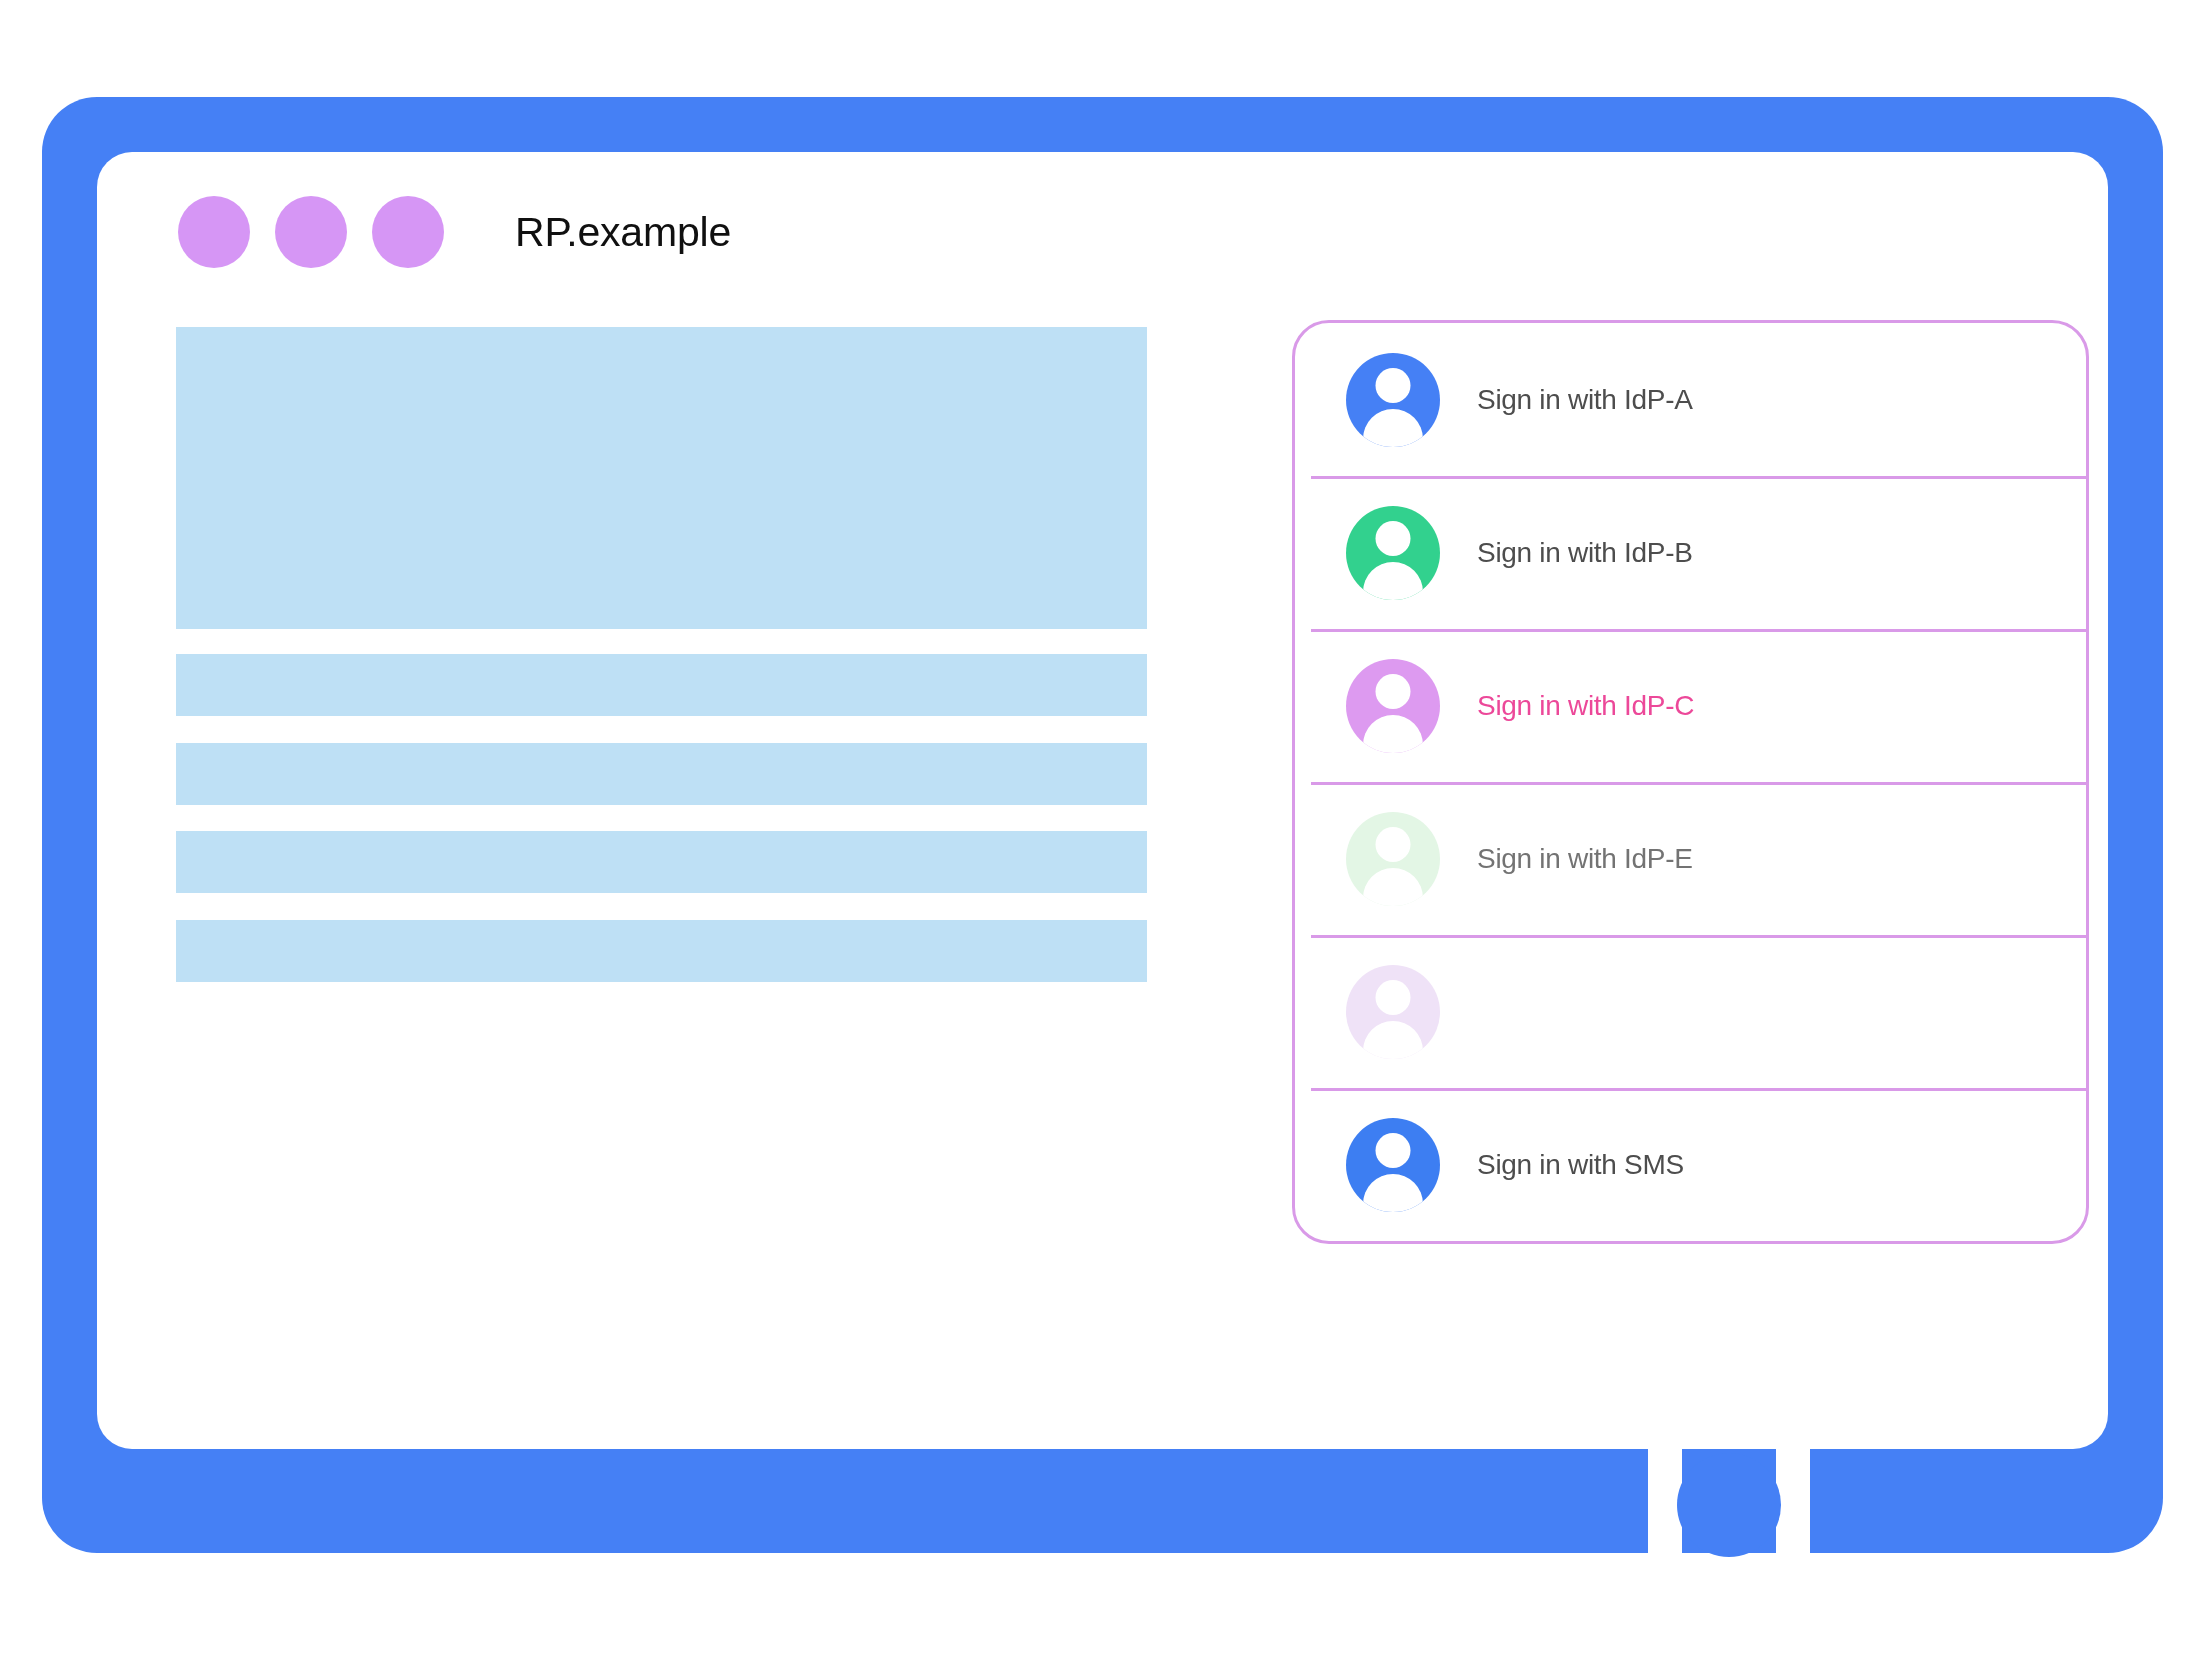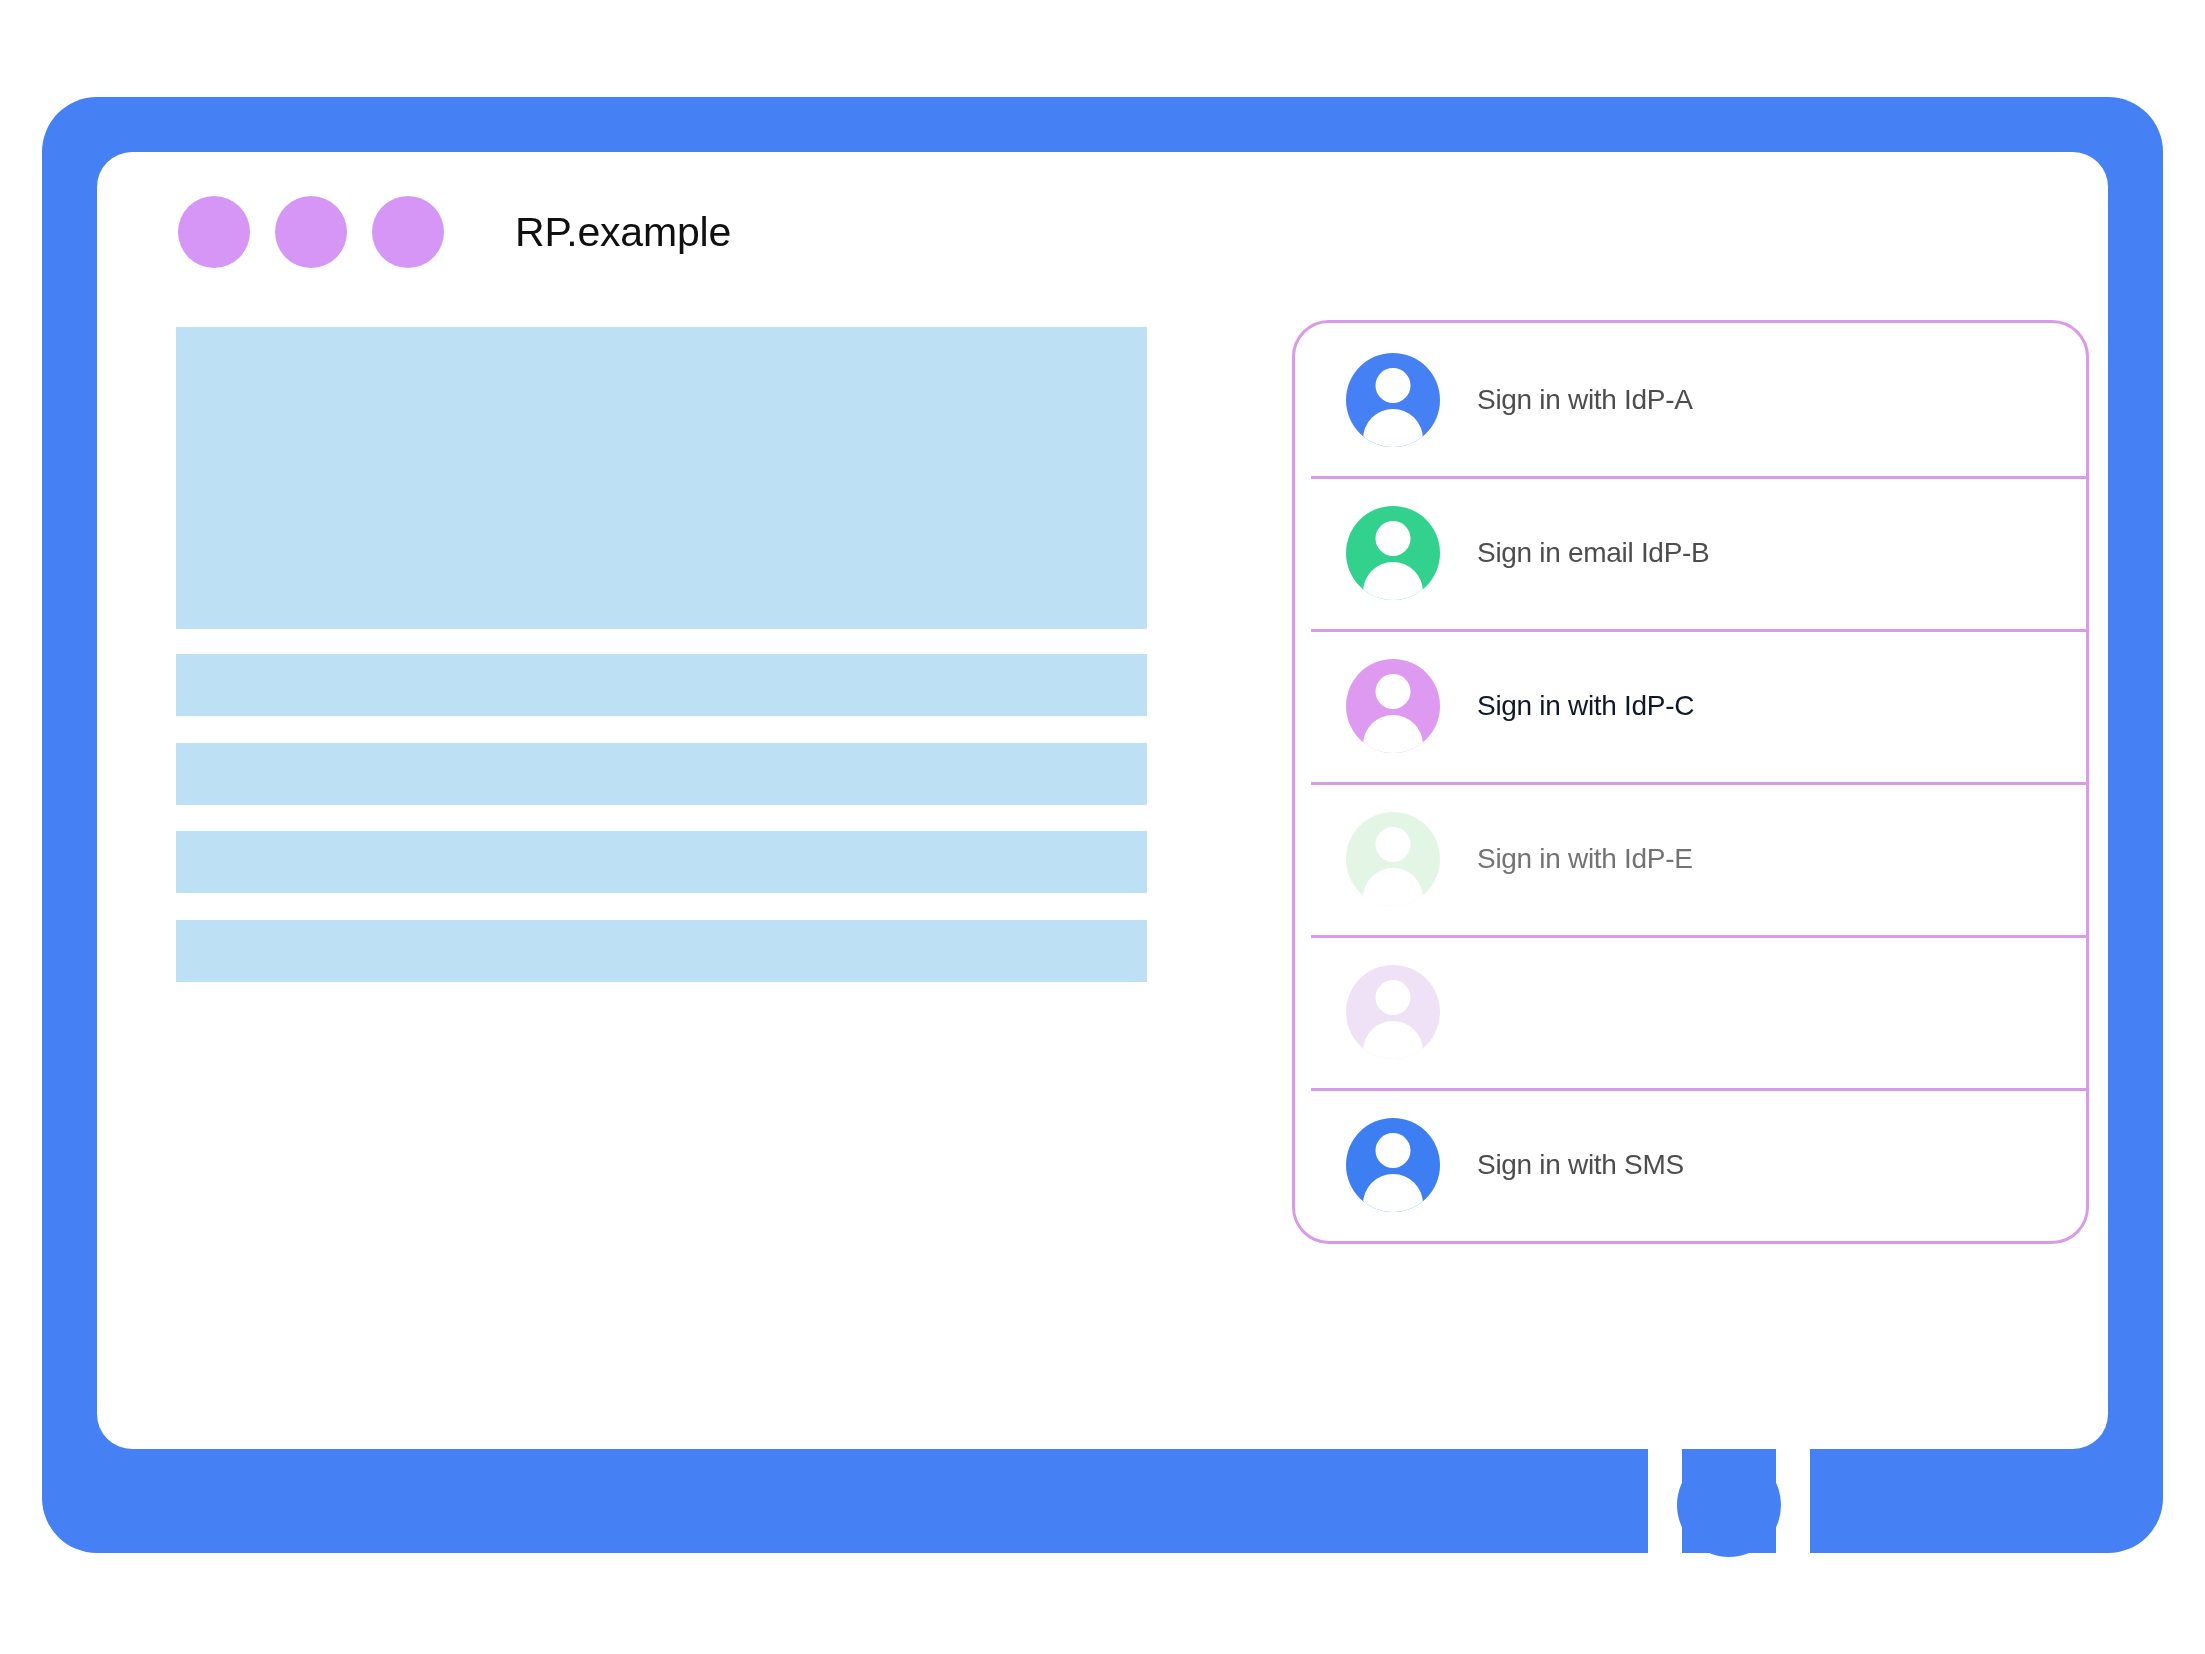--- a/index.html
+++ b/index.html
@@ -215,28 +215,28 @@
             <div class="head"></div>
             <div class="body"></div>
           </div>
           <div class="signin-label" style="color: rgb(77, 77, 77);">Sign in with IdP-A</div>
         </div>
         <div class="signin-row">
           <div class="avatar" style="background: rgb(50, 209, 142);">
             <div class="head"></div>
             <div class="body"></div>
           </div>
-          <div class="signin-label" style="color: rgb(77, 77, 77);">Sign in email IdP-B</div>
+          <div class="signin-label" style="color: rgb(77, 77, 77);">Sign in with IdP-B</div>
         </div>
         <div class="signin-row">
           <div class="avatar" style="background: rgb(221, 154, 240);">
             <div class="head"></div>
             <div class="body"></div>
           </div>
-          <div class="signin-label" style="color: #0f172a;">Sign in with IdP-C</div>
+          <div class="signin-label" style="color: #ec4899;">Sign in with IdP-C</div>
         </div>
         <div class="signin-row">
           <div class="avatar" style="background: rgb(227, 246, 229);">
             <div class="head"></div>
             <div class="body"></div>
           </div>
           <div class="signin-label" style="color: #737373;">Sign in with IdP-E</div>
         </div>
         <div class="signin-row">
           <div class="avatar" style="background: rgb(239, 226, 247);">

